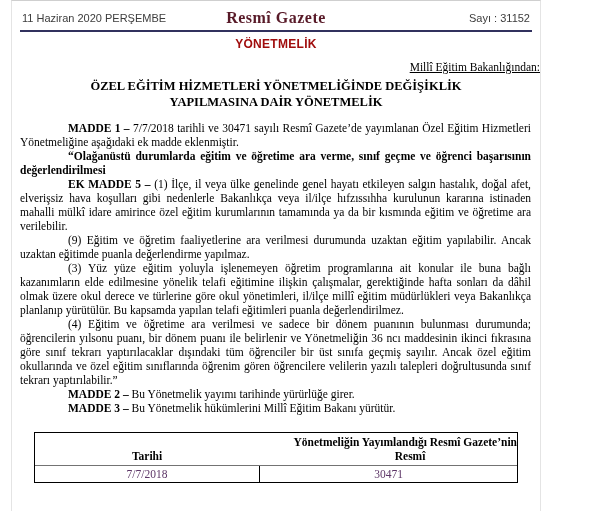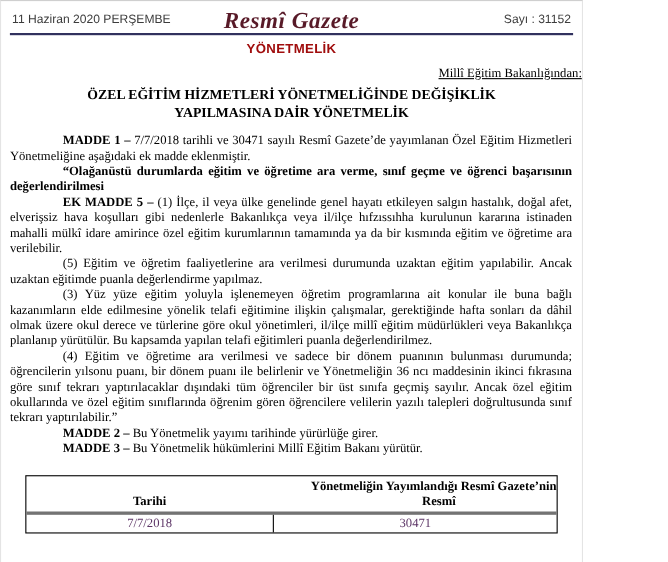--- a/index.html
+++ b/index.html
@@ -7,37 +7,38 @@
     position:relative;
     width:530px;height:511px;
     box-sizing:border-box;
     background:#ffffff;
     border-top:1px solid #cfcfcf;
     border-left:1px solid #e4e4e4;
     border-right:1px solid #e4e4e4;
     font-family:"Liberation Serif", serif;
     color:#000;
     overflow:hidden;
+    margin-left:11px;
   }
   
   .masthead{
     display:flex;align-items:flex-end;justify-content:space-between;
     padding:6px 10px 0 10px;
   }
   .masthead .side{
     font-family:"Liberation Sans", sans-serif;
     font-size:11px;color:#3c3c3c;line-height:14px;
     padding-bottom:4px;
   }
   .masthead .side.left{width:190px;text-align:left;}
   .masthead .side.right{width:190px;text-align:right;}
   .gazette-title{
     font-family:"Liberation Serif", serif;
-    font-size:21px;font-weight:bold;color:#581a28;
-    letter-spacing:0.5px;line-height:22px;font-style:italic;
+    font-size:16px;font-weight:bold;color:#581a28;
+    letter-spacing:0.5px;line-height:22px;
   }
   .head-rule{height:0;border-top:2px solid #31315e;margin:1px 8px 0 8px;}
   .section-label{
     text-align:center;margin-top:5px;
     font-family:"Liberation Sans", sans-serif;
     font-size:12px;font-weight:bold;color:#a00d0d;
     letter-spacing:0.3px;
   }
   
   .authority{
@@ -61,21 +62,21 @@
     border:1px solid #000;
     font-size:11.5px;
   }
   .pub-table .t-title{
     text-align:right;font-weight:bold;padding-top:2px;line-height:14px;
   }
   .pub-table .t-heads{display:flex;line-height:14px;padding-bottom:2px;gap:44px;}
   .pub-table .t-heads .h1{width:46.5%;text-align:center;font-weight:bold;}
   .pub-table .t-heads .h2{flex:1;text-align:center;font-weight:bold;}
   .pub-table .t-data{
-    display:flex;border-top:3px solid #737373;line-height:16px;
+    display:flex;border-top:1px solid #737373;line-height:16px;
   }
   .pub-table .t-data .c1{
     width:46.5%;text-align:center;border-right:1px solid #000;
     color:#5c3566;
   }
   .pub-table .t-data .c2{flex:1;text-align:center;color:#5c3566;}
 </style>
 </head>
 <body>
 
@@ -95,21 +96,21 @@
 
   <div class="doc-title">
     <div>ÖZEL EĞİTİM HİZMETLERİ YÖNETMELİĞİNDE DEĞİŞİKLİK</div>
     <div>YAPILMASINA DAİR YÖNETMELİK</div>
   </div>
 
   <div class="body-text">
     <p><b>MADDE 1 – </b><span>7/7/2018 tarihli ve 30471 sayılı Resmî Gazete’de yayımlanan Özel Eğitim Hizmetleri Yönetmeliğine aşağıdaki ek madde eklenmiştir.</span></p>
     <p><b>“Olağanüstü durumlarda eğitim ve öğretime ara verme, sınıf geçme ve öğrenci başarısının değerlendirilmesi</b><span></span></p>
     <p><b>EK MADDE 5 – </b><span>(1) İlçe, il veya ülke genelinde genel hayatı etkileyen salgın hastalık, doğal afet, elverişsiz hava koşulları gibi nedenlerle Bakanlıkça veya il/ilçe hıfzıssıhha kurulunun kararına istinaden mahalli mülkî idare amirince özel eğitim kurumlarının tamamında ya da bir kısmında eğitim ve öğretime ara verilebilir.</span></p>
-    <p><b></b><span>(5) Eğitim ve öğretim faaliyetlerine ara verilmesi durumunda uzaktan eğitim yapılabilir. Ancak uzaktan eğitimde puanla değerlendirme yapılmaz.</span></p>
+    <p><b></b><span>(9) Eğitim ve öğretim faaliyetlerine ara verilmesi durumunda uzaktan eğitim yapılabilir. Ancak uzaktan eğitimde puanla değerlendirme yapılmaz.</span></p>
     <p><b></b><span>(3) Yüz yüze eğitim yoluyla işlenemeyen öğretim programlarına ait konular ile buna bağlı kazanımların elde edilmesine yönelik telafi eğitimine ilişkin çalışmalar, gerektiğinde hafta sonları da dâhil olmak üzere okul derece ve türlerine göre okul yönetimleri, il/ilçe millî eğitim müdürlükleri veya Bakanlıkça planlanıp yürütülür. Bu kapsamda yapılan telafi eğitimleri puanla değerlendirilmez.</span></p>
     <p><b></b><span>(4) Eğitim ve öğretime ara verilmesi ve sadece bir dönem puanının bulunması durumunda; öğrencilerin yılsonu puanı, bir dönem puanı ile belirlenir ve Yönetmeliğin 36 ncı maddesinin ikinci fıkrasına göre sınıf tekrarı yaptırılacaklar dışındaki tüm öğrenciler bir üst sınıfa geçmiş sayılır. Ancak özel eğitim okullarında ve özel eğitim sınıflarında öğrenim gören öğrencilere velilerin yazılı talepleri doğrultusunda sınıf tekrarı yaptırılabilir.”</span></p>
     <p><b>MADDE 2 – </b><span>Bu Yönetmelik yayımı tarihinde yürürlüğe girer.</span></p>
     <p><b>MADDE 3 – </b><span>Bu Yönetmelik hükümlerini Millî Eğitim Bakanı yürütür.</span></p>
   </div>
 
   <div class="pub-table">
     <div class="t-title">Yönetmeliğin Yayımlandığı Resmî Gazete’nin</div>
     <div class="t-heads">
       <div class="h1">Tarihi</div>

